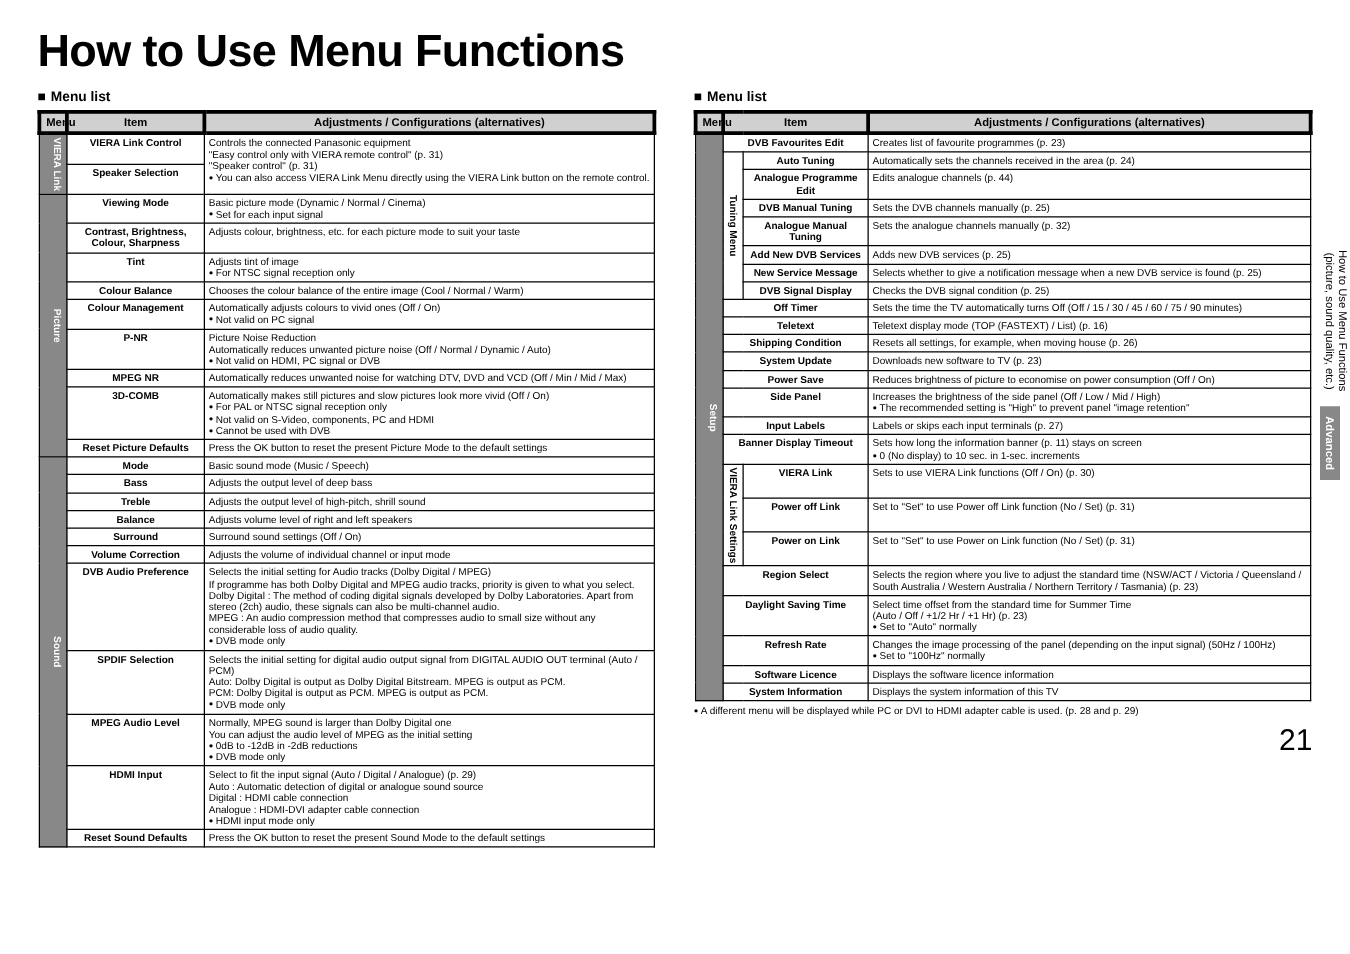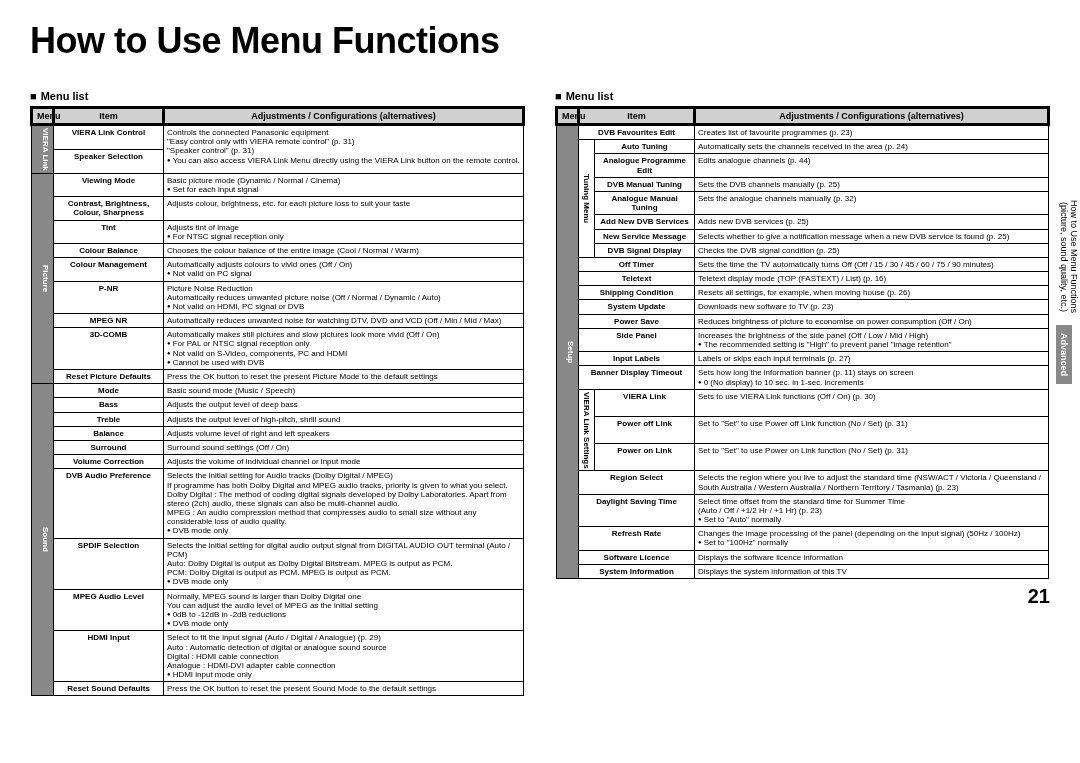--- a/index.html
+++ b/index.html
@@ -22,21 +22,21 @@
     display: flex;
     gap: 30px;
   }
   .page {
     flex: 1;
     position: relative;
   }
   .section-label {
     font-size: 11px;
     font-weight: bold;
-    margin: 18px 0 4px 0;
+    margin: 0 0 4px 0;
   }
   .section-label::before {
     content: "■";
     margin-right: 4px;
   }
   table.menu {
     width: 100%;
     border-collapse: collapse;
     table-layout: fixed;
   }
@@ -90,23 +90,22 @@
     font-size: 8px;
     margin: 3px 0 0 0;
   }
   .footnote::before {
     content: "●";
     font-size: 6px;
     margin-right: 2px;
     vertical-align: 1px;
   }
   .pagenum {
-    font-size: 20px;
+    font-size: 24px;
     margin-top: 6px;
-    font-weight: bold;
   }
   .pagenum.left { text-align: left; }
   .pagenum.right { text-align: right; }
   .side-tabs {
     position: absolute;
     right: -28px;
     top: 120px;
     width: 22px;
   }
   .side-tab {
@@ -163,21 +162,21 @@
             <td class="cat" rowspan="9">Picture</td>
             <td class="item">Viewing Mode</td>
             <td>
               <div>Basic picture mode (Dynamic / Normal / Cinema)</div>
               <div class="bullet">Set for each input signal</div>
             </td>
           </tr>
           <tr>
             <td class="item">Contrast, Brightness, Colour, Sharpness</td>
             <td>
-              <div>Adjusts colour, brightness, etc. for each picture loss to suit your taste</div>
+              <div>Adjusts colour, brightness, etc. for each picture mode to suit your taste</div>
             </td>
           </tr>
           <tr>
             <td class="item">Tint</td>
             <td>
               <div>Adjusts tint of image</div>
               <div class="bullet">For NTSC signal reception only</div>
             </td>
           </tr>
           <tr>
@@ -472,20 +471,21 @@
           </tr>
           <tr>
             <td class="item" colspan="2">System Information</td>
             <td>
               <div>Displays the system information of this TV</div>
             </td>
           </tr>
         </tbody>
     </table>
     <div id="footnotes">
+        <div class="footnote">A different menu will be displayed while PC or DVI to HDMI adapter cable is used. (p. 28 and p. 29)</div>
       </div>
     <div class="pagenum right">21</div>
 
     <div class="side-tabs">
       <div class="side-tab">
         <span>How to Use Menu Functions</span><br>
         <span>(picture, sound quality, etc.)</span>
       </div>
       <div class="side-tab dark">Advanced</div>
     </div>

